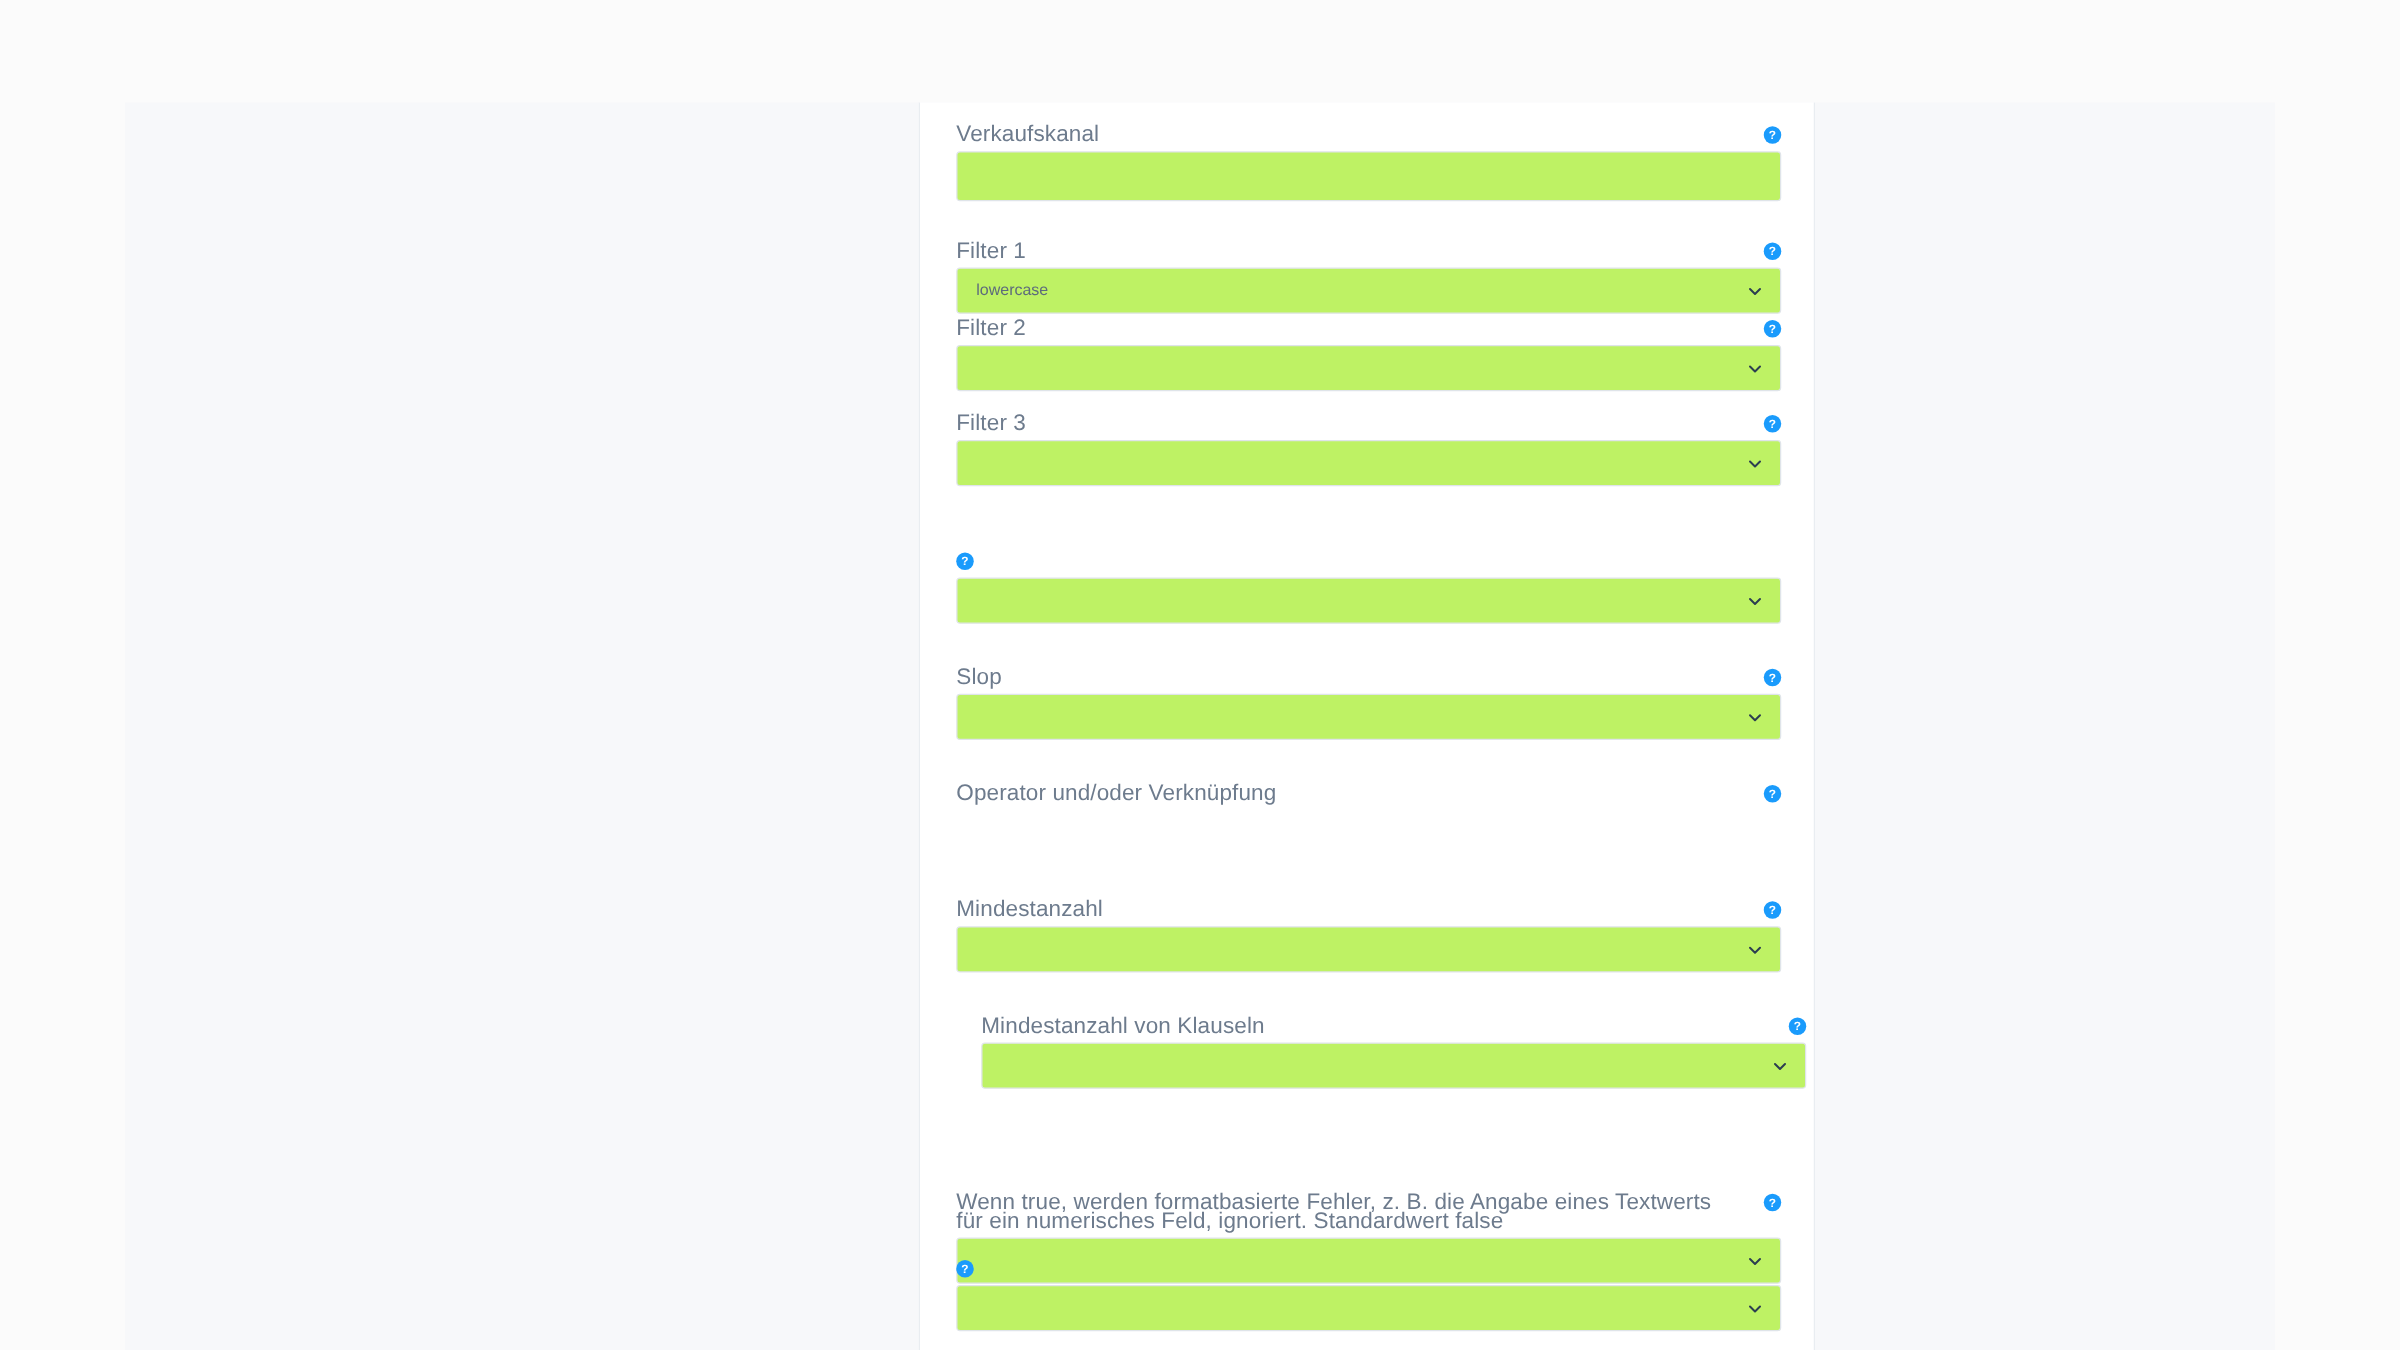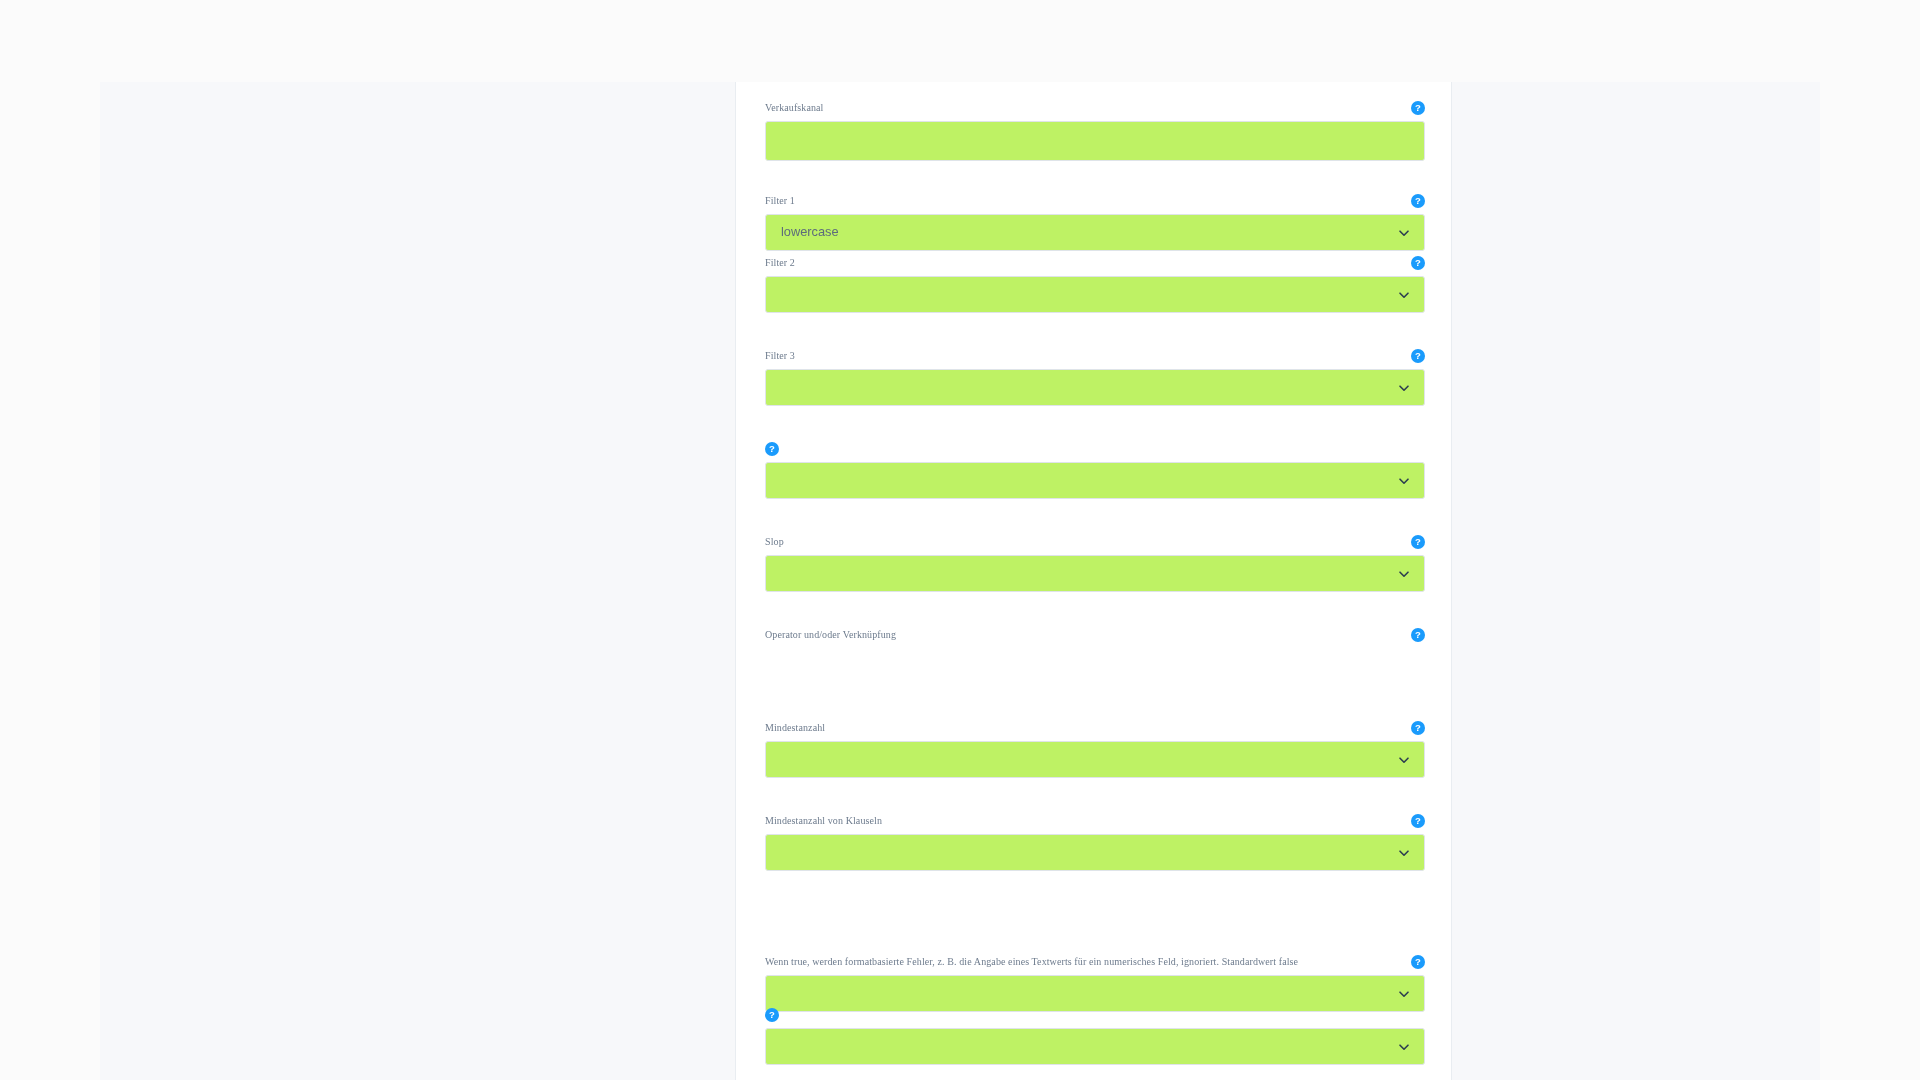--- a/index.html
+++ b/index.html
@@ -56,28 +56,27 @@
 
   .label-row {
     display: flex;
     align-items: flex-start;
     justify-content: space-between;
     gap: 10px;
     margin-bottom: 6px;
   }
 
   .field-label {
-    font-size: 10px;
+    font-size: 18px;
     line-height: 15px;
     color: #6d7b8d;
     font-weight: 400;
     letter-spacing: 0.1px;
     max-width: 612px;
     word-break: normal;
-    font-family: Liberation Serif, serif;
   }
 
   
   .help-icon {
     flex: 0 0 auto;
     width: 14px;
     height: 14px;
     border-radius: 50%;
     background: #1a9bfc;
     display: inline-flex;
@@ -174,21 +173,21 @@
           </div>
           <div class="control">
             <span class="control-value"></span>
             <span class="chevron">
               <svg viewBox="0 0 12 12" width="12" height="12" aria-hidden="true">
                 <path d="M2 4.2 L6 8.2 L10 4.2" fill="none" stroke="#2c3e50" stroke-width="1.6" stroke-linecap="round" stroke-linejoin="round"></path>
               </svg>
             </span>
           </div>
         </div>
-        <div class="field" style="top: 266px;">
+        <div class="field" style="top: 249px;">
           <div class="label-row">
             <div class="field-label">Filter 3</div>
             <span class="help-icon">
               <svg viewBox="0 0 14 14" width="14" height="14" aria-hidden="true">
                 <text x="7" y="10.4" text-anchor="middle" font-family="Liberation Sans, sans-serif" font-size="9.5" font-weight="bold" fill="#ffffff">?</text>
               </svg>
             </span>
           </div>
           <div class="control">
             <span class="control-value"></span>
@@ -255,21 +254,21 @@
           </div>
           <div class="control">
             <span class="control-value"></span>
             <span class="chevron">
               <svg viewBox="0 0 12 12" width="12" height="12" aria-hidden="true">
                 <path d="M2 4.2 L6 8.2 L10 4.2" fill="none" stroke="#2c3e50" stroke-width="1.6" stroke-linecap="round" stroke-linejoin="round"></path>
               </svg>
             </span>
           </div>
         </div>
-        <div class="field" style="top: 731px;">
+        <div class="field" style="top: 731px; margin-left: 20px;">
           <div class="label-row">
             <div class="field-label">Mindestanzahl von Klauseln</div>
             <span class="help-icon">
               <svg viewBox="0 0 14 14" width="14" height="14" aria-hidden="true">
                 <text x="7" y="10.4" text-anchor="middle" font-family="Liberation Sans, sans-serif" font-size="9.5" font-weight="bold" fill="#ffffff">?</text>
               </svg>
             </span>
           </div>
           <div class="control">
             <span class="control-value"></span>

